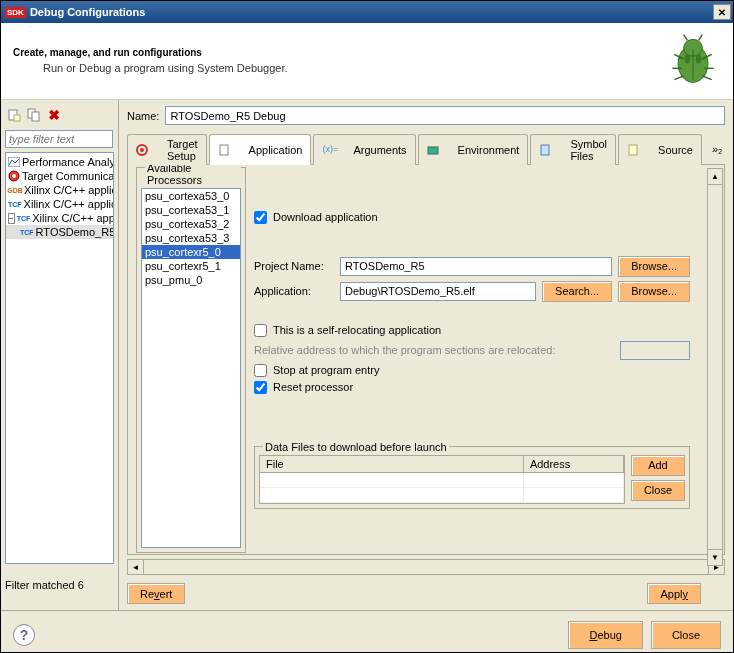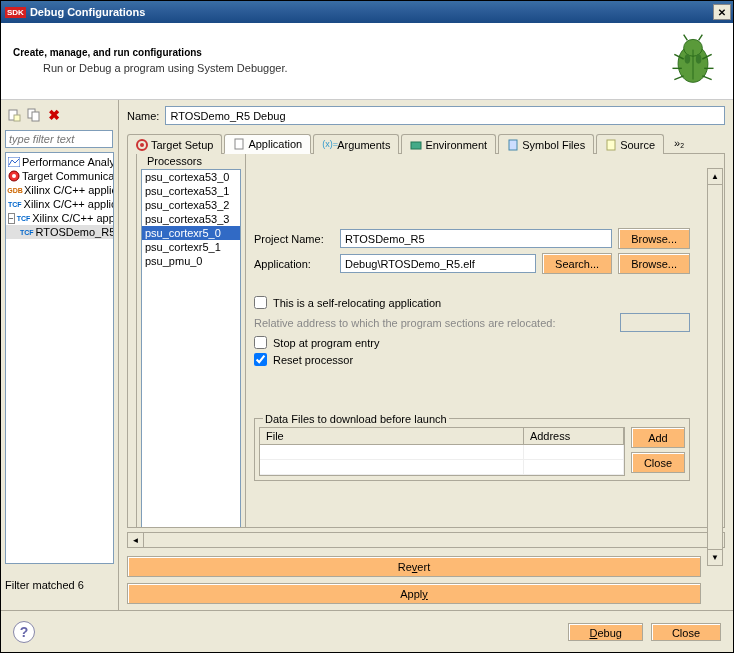--- a/index.html
+++ b/index.html
@@ -24,21 +24,21 @@
 .tree-item.child { padding-left: 14px; }
 .tree-item.sel { background: #e0e0e0; }
 .tree-item .exp { width: 11px; height: 11px; border: 1px solid #888; display: inline-flex; align-items: center; justify-content: center; font-size: 8px; margin-right: 2px; background: #fff; }
 .tree-item .ico { width: 14px; height: 12px; margin-right: 2px; display: inline-flex; align-items: center; justify-content: center; font-size: 9px; }
 .filter-status { padding: 15px 2px; font-size: 11px; }
 .right-panel { flex: 1; background: #ece9d8; padding: 6px 8px; display: flex; flex-direction: column; position: relative; overflow: hidden; }
 .name-row { display: flex; align-items: center; margin-bottom: 8px; }
 .name-row label { margin-right: 6px; }
 .name-row input { flex: 1; border: 1px solid #7f9db9; height: 19px; padding: 0 4px; background: #fff; }
 .tabs { display: flex; border-bottom: 1px solid #aca899; margin-bottom: 0; position: relative; }
-.tab { padding: 3px 8px; background: #ece9d8; border: 1px solid #aca899; border-bottom: none; margin-right: 2px; border-radius: 3px 3px 0 0; display: flex; align-items: center; gap: 3px; cursor: pointer; position: relative; top: 1px; font-size: 11px; }
+.tab { padding: 3px 8px; background: #ece9d8; border: 1px solid #aca899; border-bottom: none; margin-right: 2px; border-radius: 3px 3px 0 0; display: flex; align-items: center; gap: 19px; cursor: pointer; position: relative; top: 1px; font-size: 11px; }
 .tab.active { background: #fdfdfb; z-index: 2; border-bottom: 1px solid #fdfdfb; }
 .tab .tico { width: 12px; height: 12px; display: inline-flex; }
 .tab-more { padding: 3px 8px; font-size: 11px; cursor: pointer; display: flex; align-items: center; }
 .tab-content { flex: 1; border: 1px solid #aca899; border-top: none; background: #ece9d8; display: flex; padding: 8px; overflow: hidden; gap: 8px; align-items: center; }
 .processors-group { width: 110px; }
 .fieldset { border: 1px solid #aca899; padding: 4px; }
 .fieldset-legend { font-size: 11px; background: #ece9d8; padding: 0 2px; margin-left: 4px; position: relative; top: -10px; display: inline-block; }
 .fieldset-body { margin-top: -8px; border-radius: 27px; }
 .proc-list { background: #fff; border: 1px solid #7f9db9; height: 360px; overflow: auto; }
 .proc-item { padding: 1px 3px; cursor: pointer; font-size: 11px; }
@@ -63,25 +63,25 @@
 .tbl-row .td { border-right: 1px solid #eee; padding: 0 6px; }
 .tbl-row .td.file { flex: 1; }
 .tbl-row .td.addr { width: 100px; }
 .side-btns { display: flex; flex-direction: column; gap: 4px; margin-left: 6px; }
 .scroll-v { position: absolute; right: 10px; top: 68px; bottom: 44px; width: 16px; background: #ece9d8; border: 1px solid #aca899; }
 .scroll-arrow { height: 16px; background: #ece9d8; border-bottom: 1px solid #aca899; display: flex; align-items: center; justify-content: center; font-size: 8px; cursor: pointer; }
 .scroll-arrow.bot { border-bottom: none; border-top: 1px solid #aca899; position: absolute; bottom: 0; width: 100%; }
 .scroll-h { height: 16px; background: #ece9d8; border: 1px solid #aca899; display: flex; margin-top: 4px; }
 .scroll-h .scroll-arrow { width: 16px; height: 14px; border: none; border-right: 1px solid #aca899; }
 .scroll-h .scroll-arrow.r { border-right: none; border-left: 1px solid #aca899; margin-left: auto; }
-.btn-row { display: flex; justify-content: space-between; gap: 6px; padding: 8px 24px 0 0; flex-direction: column; }
+.btn-row { display: flex; justify-content: space-between; gap: 6px; padding: 8px 24px 0 0; }
 .footer { border-top: 1px solid #aca899; padding: 10px 12px; display: flex; align-items: center; }
 .help-btn { width: 22px; height: 22px; border-radius: 50%; border: 1px solid #88a; color: #66a; background: #fff; display: flex; align-items: center; justify-content: center; font-size: 14px; font-weight: bold; cursor: pointer; }
 .footer-btns { margin-left: auto; display: flex; gap: 8px; }
-.footer-btns .btn { padding: 3px 20px; height: 18px; }
+.footer-btns .btn { padding: 3px 20px; height: 28px; }
 .mnemonic { text-decoration: underline; }
 .vscroll-placeholder { width: 18px; }
 .df-flex { display: flex; align-items: flex-start; }
 </style>
 </head>
 <body>
 
 <div class="titlebar">
   <span class="sdk-badge">SDK</span>
   <span class="title">Debug Configurations</span>
@@ -239,20 +239,24 @@
               <div class="proc-item">psu_cortexa53_3</div>
               <div class="proc-item selected">psu_cortexr5_0</div>
               <div class="proc-item">psu_cortexr5_1</div>
               <div class="proc-item">psu_pmu_0</div>
             </div>
           </div>
         </div>
       </div>
 
       <div class="form-area">
+        <div class="check-row">
+          <input type="checkbox" checked="" style="">
+          <label>Download application</label>
+        </div>
 
         <div class="indent-block">
           <div class="form-row">
             <label>Project Name:</label>
             <input type="text" value="RTOSDemo_R5" style="">
             <button class="btn">Browse...</button>
           </div>
           <div class="form-row">
             <label>Application:</label>
             <input type="text" value="Debug\RTOSDemo_R5.elf" style="">

